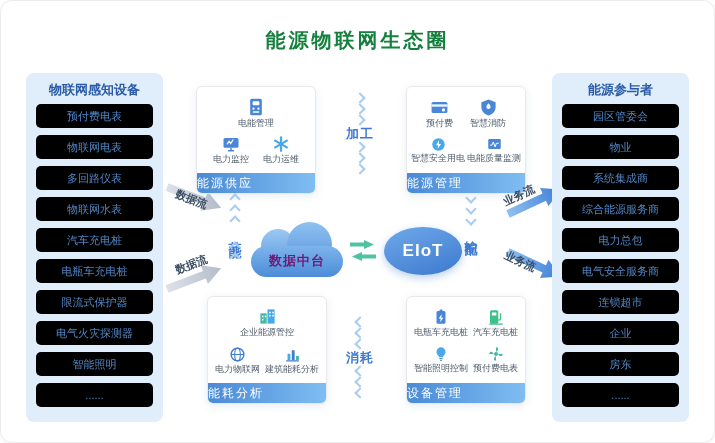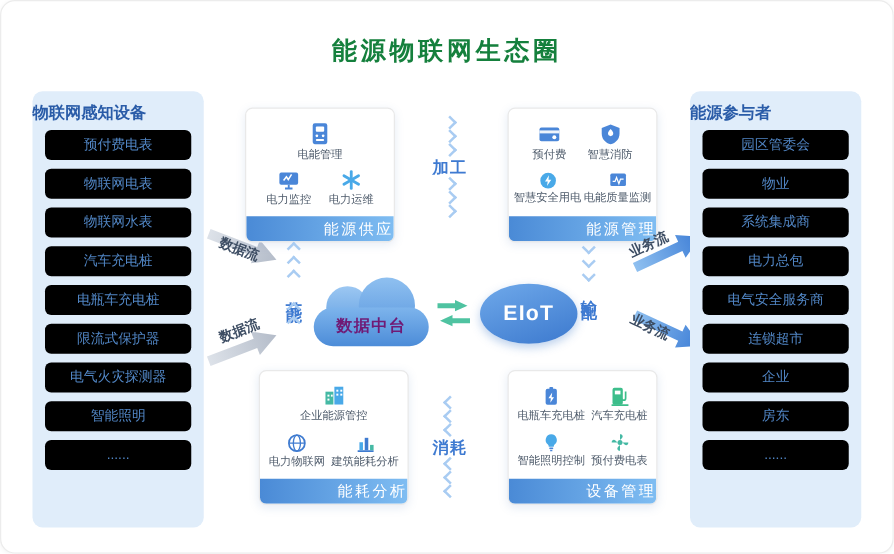--- a/index.html
+++ b/index.html
@@ -3,30 +3,30 @@
 <meta charset="utf-8">
 <style>
   html,body{margin:0;padding:0;background:#ffffff;}
   body{font-family:"Liberation Sans","DejaVu Sans",sans-serif;}
   .canvas{position:relative;width:713px;height:441px;background:#fff;border:1px solid #ececec;border-radius:12px;overflow:hidden;box-shadow:0 1px 4px rgba(0,0,0,.05);}
   .title{position:absolute;left:0;right:0;top:26px;text-align:center;font-size:20px;font-weight:bold;color:#15803d;letter-spacing:3px;margin:0;z-index:3;}
 
   .panel{position:absolute;top:72px;width:137px;height:349px;background:#e0edfa;border-radius:8px;z-index:2;}
   .panel.left{left:25px;}
   .panel.right{left:551px;}
-  .panel-header{height:31px;line-height:33px;text-align:left;font-size:13px;font-weight:bold;color:#2a5ca8;}
+  .panel-header{height:31px;line-height:33px;text-align:center;font-size:13px;font-weight:bold;color:#2a5ca8;}
   .pill{margin:0 10px 7px 10px;height:24px;line-height:24px;background:#000000;border-radius:5px;text-align:center;font-size:11px;color:#5186c5;white-space:nowrap;overflow:hidden;}
 
   .fbox{position:absolute;width:118px;height:106px;background:#fff;border:1px solid #e9e9e9;border-radius:6px;box-shadow:0 2px 8px rgba(90,130,190,.15);display:flex;flex-direction:column;z-index:2;overflow:hidden;}
   .fbox-body{flex:1;display:flex;flex-direction:column;justify-content:space-evenly;padding:3px 2px 1px 2px;}
   .frow{display:flex;justify-content:space-evenly;align-items:flex-end;}
   .frow.single{justify-content:center;}
   .fitem{display:flex;flex-direction:column;align-items:center;gap:2px;}
   .flabel{font-size:9px;color:#4d5a6a;white-space:nowrap;line-height:1.1;}
-  .fbox-footer{height:20px;line-height:20px;text-align:right;color:#fff;font-size:12px;letter-spacing:2px;background:linear-gradient(90deg,#4a8ad6,#7fbdf2);}
+  .fbox-footer{height:20px;line-height:20px;text-align:left;color:#fff;font-size:12px;letter-spacing:2px;background:linear-gradient(90deg,#4a8ad6,#7fbdf2);}
   .ic{display:block;}
 
   .cloud{position:absolute;left:250px;top:221px;width:92px;height:55px;z-index:2;}
   .cloud .c-puff1{position:absolute;left:10px;bottom:14px;width:34px;height:34px;border-radius:50%;background:linear-gradient(180deg,#9cc7f2,#62a0e2);}
   .cloud .c-puff2{position:absolute;left:36px;bottom:10px;width:45px;height:45px;border-radius:50%;background:linear-gradient(180deg,#8fc0f0,#5896de);}
   .cloud .c-body{position:absolute;left:0;bottom:0;width:92px;height:31px;border-radius:16px;background:linear-gradient(180deg,#7db4ec,#4c8cd8);}
   .cloud .c-label{position:absolute;left:0;right:0;bottom:7px;text-align:center;color:#701a75;font-size:13px;font-weight:bold;letter-spacing:1px;z-index:2;}
 
   .exchange{position:absolute;left:346px;top:238px;z-index:2;}
 
@@ -59,34 +59,36 @@
 <body>
 
 <div class="canvas">
 
   <h1 class="title">能源物联网生态圈</h1>
 
   <aside class="panel left">
     <div class="panel-header">物联网感知设备</div>
     <div class="pill">预付费电表</div>
     <div class="pill">物联网电表</div>
+    <div class="pill">多回路仪表</div>
     <div class="pill">物联网水表</div>
     <div class="pill">汽车充电桩</div>
     <div class="pill">电瓶车充电桩</div>
     <div class="pill">限流式保护器</div>
     <div class="pill">电气火灾探测器</div>
     <div class="pill">智能照明</div>
     <div class="pill">......</div>
   </aside>
 
   <aside class="panel right">
     <div class="panel-header">能源参与者</div>
     <div class="pill">园区管委会</div>
     <div class="pill">物业</div>
     <div class="pill">系统集成商</div>
+    <div class="pill">综合能源服务商</div>
     <div class="pill">电力总包</div>
     <div class="pill">电气安全服务商</div>
     <div class="pill">连锁超市</div>
     <div class="pill">企业</div>
     <div class="pill">房东</div>
     <div class="pill">......</div>
   </aside>
 
   <svg class="overlay" width="713" height="441" viewBox="0 0 713 441">
     <defs>

